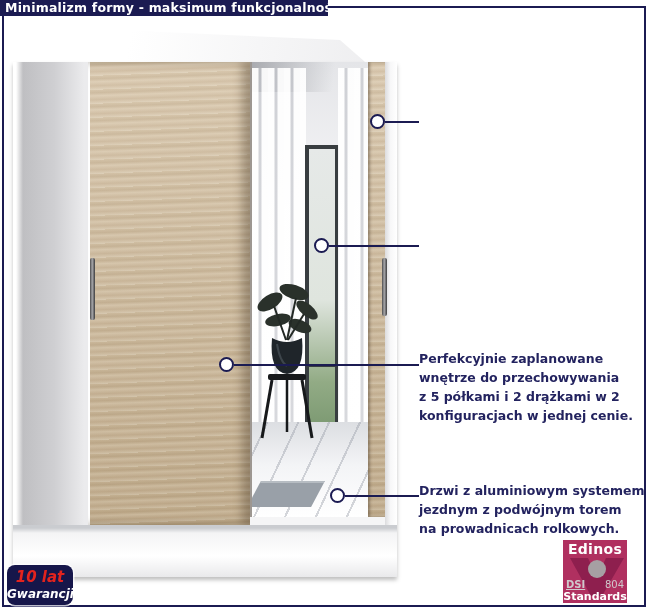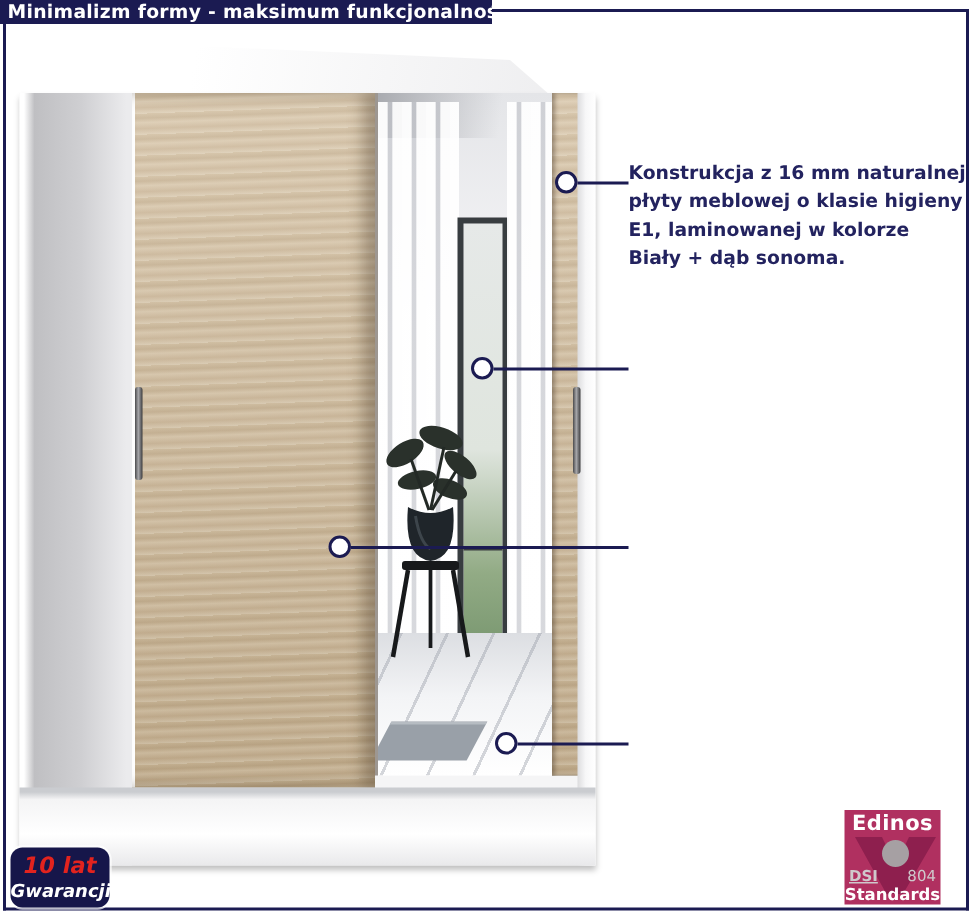--- a/index.html
+++ b/index.html
@@ -144,33 +144,36 @@
       </div>
       <div class="stile-white"></div>
       <div class="handle handle-left"></div>
       <div class="handle handle-right"></div>
       <div class="plinth"></div>
     </div>
   </div>
 
   <div class="callout-dot" style="left:370px;top:114px;"></div>
   <div class="callout-line" style="left:385px;top:121px;width:34px;"></div>
-  <div class="callout-text" style="top:105px;">Konstrukcja z 16 mm naturalnej
-płyty meblowej o klasie higieny
-E1, laminowanej w kolorze
-Biały + dąb sonoma.</div>
 
   <div class="callout-dot" style="left:314px;top:238px;"></div>
   <div class="callout-line" style="left:329px;top:245px;width:90px;"></div>
 
   <div class="callout-dot" style="left:219px;top:357px;"></div>
   <div class="callout-line" style="left:234px;top:364px;width:185px;"></div>
+  <div class="callout-text" style="top:349px;">Perfekcyjnie zaplanowane
+wnętrze do przechowywania
+z 5 półkami i 2 drążkami w 2
+konfiguracjach w jednej cenie.</div>
 
   <div class="callout-dot" style="left:330px;top:488px;"></div>
   <div class="callout-line" style="left:345px;top:495px;width:74px;"></div>
+  <div class="callout-text" style="top:481px;">Drzwi z aluminiowym systemem
+jezdnym z podwójnym torem
+na prowadnicach rolkowych.</div>
 
   <div class="warranty">
     <div class="l1">10 lat</div>
     <div class="l2">Gwarancji</div>
   </div>
 
   <div class="edinos">
     <svg width="68" height="44" viewBox="0 0 68 44">
       <path d="M7 3 L25 3 L34 22 L43 3 L61 3 L39 41 L28 41 Z" fill="#8e1f4e"></path>
       <circle cx="34" cy="14" r="9" fill="#a6a0a3"></circle>

